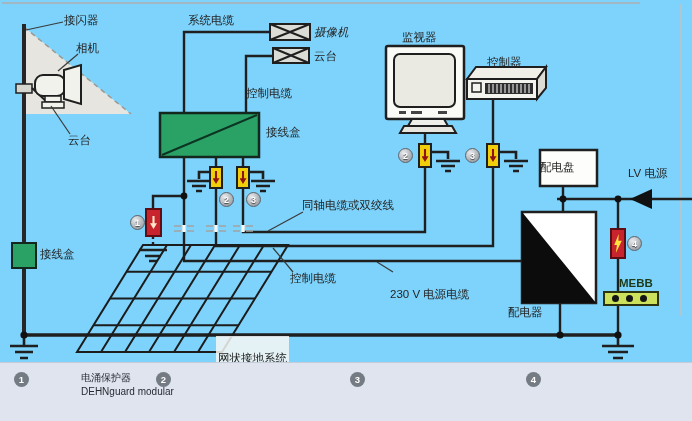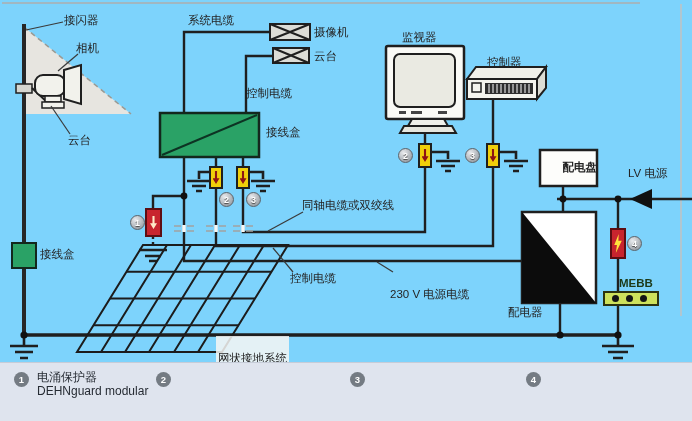--- a/index.html
+++ b/index.html
@@ -17,23 +17,23 @@
   .arrdn{width:7px;height:13px;clip-path:polygon(35% 0,65% 0,65% 55%,100% 55%,50% 100%,0 55%,35% 55%);}
   .bolt{width:9px;height:19px;clip-path:polygon(58% 0,8% 58%,38% 58%,26% 100%,92% 36%,54% 36%);}
   .mebb-bar{position:absolute;z-index:3;left:603px;top:291px;width:56px;height:15px;background:#cde15c;
             border:2px solid #2c3310;box-sizing:border-box;display:flex;align-items:center;gap:7px;padding-left:7px;}
   .mebb-bar i{width:7px;height:7px;border-radius:50%;background:#151515;}
   .legend{position:absolute;z-index:3;left:0;top:362px;width:692px;height:59px;background:#dfe4ee;
           border-top:1px solid #c6ccd8;box-sizing:border-box;display:flex;padding-top:9px;}
   .leg-item{position:absolute;display:flex;gap:8px;top:371px;z-index:4;}
   .legball{flex:0 0 15px;width:15px;height:15px;border-radius:50%;background:#747b83;color:#fff;
            font-size:9.5px;font-weight:bold;display:flex;align-items:center;justify-content:center;margin-top:1px;}
-  .leg-text{font-size:12px;line-height:13.5px;color:#262b33;}
+  .leg-text{font-size:10px;line-height:13.5px;color:#262b33;margin-left:44px;}
   .leg-text span{display:block;}
-  .boxlbl{text-align:right;font-weight:bold;}
+  .boxlbl{text-align:left;}
 </style>
 </head>
 <body>
 
 <div class="stage">
 
   <svg class="gfx" width="692" height="421" viewBox="0 0 692 421">
 
     <path d="M2,3 H640" stroke="#aeaeae" stroke-width="1.5" fill="none"></path>
     <path d="M681,4 V316" stroke="#c2c2c2" stroke-width="1.5" fill="none"></path>
@@ -154,21 +154,21 @@
       <path d="M303,212 L268,231"></path>
       <path d="M293,272 L273,248"></path>
       <path d="M393,272 L377,262"></path>
     </g>
   </svg>
 
   <span class="lbl" style="left:64px;top:14px;">接闪器</span>
   <span class="lbl" style="left:76px;top:42px;">相机</span>
   <span class="lbl" style="left:68px;top:134px;">云台</span>
   <span class="lbl" style="left:188px;top:14px;">系统电缆</span>
-  <span class="lbl" style="left:314px;top:26px;">摄像机</span>
+  <span class="lbl" style="left:314px;top:26px;font-style:italic;">摄像机</span>
   <span class="lbl" style="left:314px;top:50px;">云台</span>
   <span class="lbl" style="left:246px;top:87px;">控制电缆</span>
   <span class="lbl" style="left:266px;top:126px;">接线盒</span>
   <span class="lbl" style="left:40px;top:248px;">接线盒</span>
   <span class="lbl" style="left:402px;top:31px;">监视器</span>
   <span class="lbl" style="left:487px;top:56px;">控制器</span>
   <span class="lbl" style="left:302px;top:199px;">同轴电缆或双绞线</span>
   <span class="lbl" style="left:290px;top:272px;">控制电缆</span>
   <span class="lbl" style="left:390px;top:288px;">230 V 电源电缆</span>
   <span class="lbl boxlbl" style="left:540px;top:161px;width:57px;">配电盘</span>

